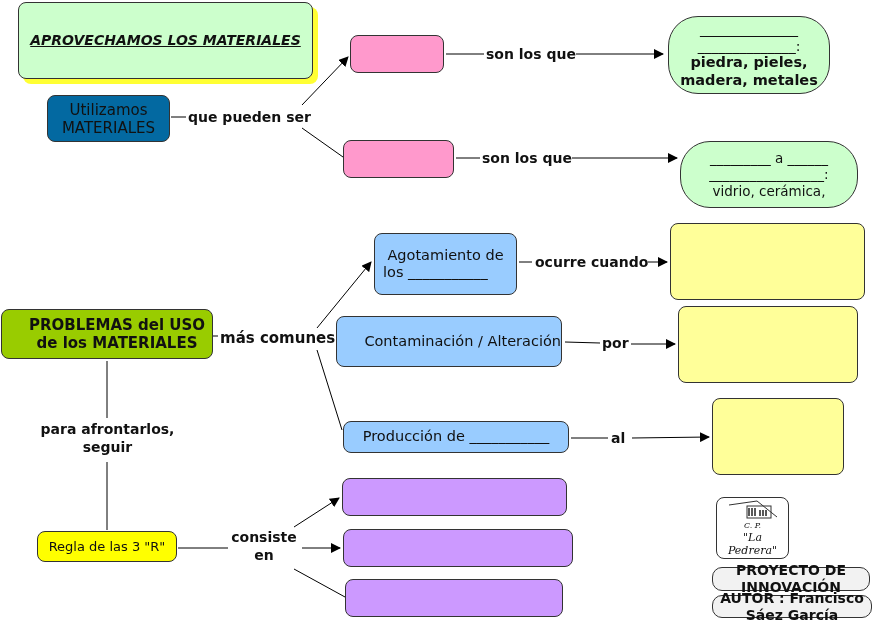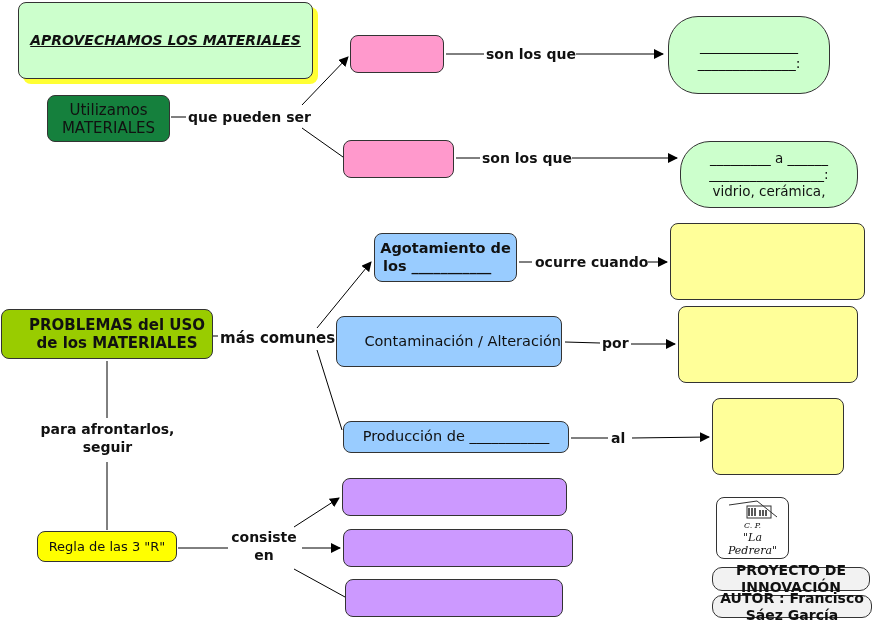--- a/index.html
+++ b/index.html
@@ -7,21 +7,21 @@
          font-family:"DejaVu Sans", sans-serif; color:#111; }
   .node { position:absolute; box-sizing:border-box; border:1.3px solid #333;
           border-radius:8px; display:flex; align-items:center; justify-content:center;
           text-align:center; line-height:1.2; }
   .lbl { position:absolute; font-weight:bold; font-size:14px; background:#fff;
          text-align:center; line-height:1.3; white-space:nowrap; }
   svg.links { position:absolute; left:0; top:0; }
   .title { left:18px; top:2px; width:295px; height:77px; background:#ccffcc;
            box-shadow:5px 5px 0 #ffff33; }
   .title span { font-weight:bold; font-style:italic; text-decoration:underline; font-size:14px; }
-  .orange { background:#15803d; font-size:15px; }
+  .orange { background:#0369a1; font-size:15px; }
   .pink { background:#ff99cc; }
   .green { background:#ccffcc; font-size:14px;border-radius:30px; }
   .olive { background:#99cc00; font-size:15px; font-weight:bold;justify-content:flex-end; }
   .blue { background:#99ccff; font-size:14.5px; }
   .yellowbox { background:#ffff99; }
   .yel { background:#ffff00; font-size:13px; }
   .purple { background:#cc99ff; }
   .footer { background:#f2f2f2; font-size:14px; font-weight:bold; border-radius:10px; }
   .logo { background:#fff; flex-direction:column; font-family:"DejaVu Serif", serif; font-style:italic; font-size:11px; }
 </style>
@@ -70,38 +70,39 @@
 </div>
 <div class="lbl" style="left:188px;top:108px;">que pueden ser</div>
 
 <div class="node pink" style="left:350px;top:35px;width:94px;height:38px;">
   <span></span>
 </div>
 <div class="lbl" style="left:486px;top:45px;">son los que</div>
 <div class="node green" style="left:668px;top:16px;width:162px;height:78px;flex-direction:column;">
   <span>______________</span>
   <span>______________:</span>
+  <span style="font-weight:bold;font-size:14.5px;">piedra, pieles, madera, metales</span>
 </div>
 
 <div class="node pink" style="left:343px;top:140px;width:111px;height:38px;">
   <span></span>
 </div>
 <div class="lbl" style="left:482px;top:149px;">son los que</div>
 <div class="node green" style="left:680px;top:141px;width:178px;height:67px;flex-direction:column;font-size:13.5px;align-items:center;">
   <span>_________ a ______</span>
   <span>_________________:</span>
   <span>vidrio, cerámica,</span>
 </div>
 
 <div class="node olive" style="left:1px;top:309px;width:212px;height:50px;">
   <span style="width:190px;">PROBLEMAS del USO de los MATERIALES</span>
 </div>
 <div class="lbl" style="left:220px;top:329px;font-size:15px;">más comunes</div>
 
-<div class="node blue" style="left:374px;top:233px;width:143px;height:49px;flex-direction:column;font-weight:bold;">
+<div class="node blue" style="left:374px;top:233px;width:143px;height:62px;flex-direction:column;">
   <span>Agotamiento de</span>
   <span style="align-self:flex-start;padding-left:8px;">los ___________</span>
 </div>
 <div class="lbl" style="left:535px;top:253px;">ocurre cuando</div>
 <div class="node yellowbox" style="left:670px;top:223px;width:195px;height:77px;">
   <span></span>
 </div>
 
 <div class="node blue" style="left:336px;top:316px;width:226px;height:51px;flex-direction:column;align-items:flex-end;">
   <span>Contaminación / Alteración</span>

